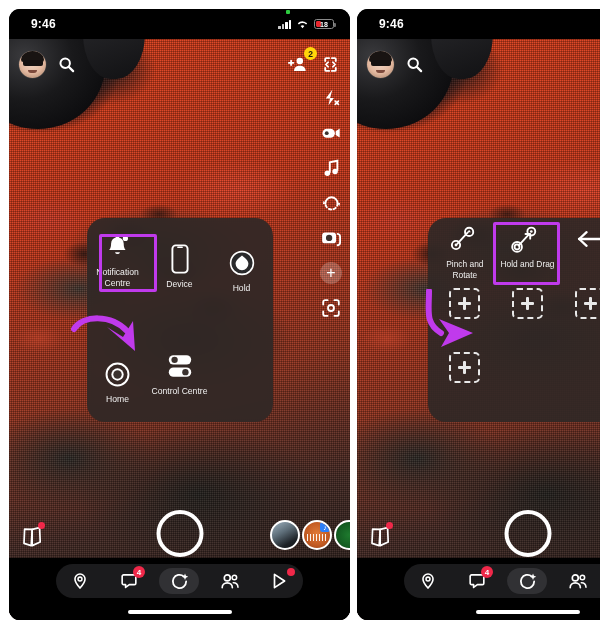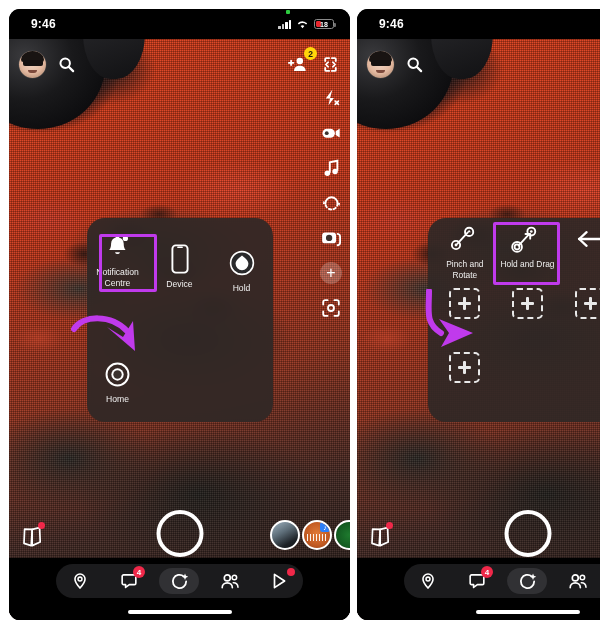--- a/index.html
+++ b/index.html
@@ -309,20 +309,31 @@
             <div class="gico">
               <svg width="25" height="25" viewBox="0 0 26 26">
                   <circle cx="13" cy="13" r="11.4" fill="none" stroke="#fff" stroke-width="2"></circle>
                   <circle cx="13" cy="13" r="6.4" fill="#fff"></circle>
                   <circle cx="13" cy="13" r="4.4" fill="#3b322f"></circle>
                 </svg>
             </div>
             <div class="lbl">Home</div>
           </div>
 
+          <div class="cell m-control">
+            <div class="gico">
+              <svg width="28" height="28" viewBox="0 0 30 30">
+                  <rect x="3" y="3.4" width="24" height="10" rx="5" fill="#fff"></rect>
+                  <circle cx="9.2" cy="8.4" r="3.4" fill="#3b322f"></circle>
+                  <rect x="3" y="16.6" width="24" height="10" rx="5" fill="#fff"></rect>
+                  <circle cx="20.8" cy="21.6" r="3.4" fill="#3b322f"></circle>
+                </svg>
+            </div>
+            <div class="lbl">Control Centre</div>
+          </div>
 
         </div>
 
         <div class="hl" style="left:12px;top:16px;width:58px;height:58px;"></div>
       </div>
 
       <svg class="arrow" style="left:62px;top:272px;" width="84" height="60" viewBox="0 0 84 60">
         <path d="M3 18 C 12 4, 40 3, 56 20" fill="none" stroke="#c03aec" stroke-width="6" stroke-linecap="round"></path>
         <path d="M36 16 L64 40 L62 10 L52 26 Z" fill="#c03aec"></path>
       </svg>

